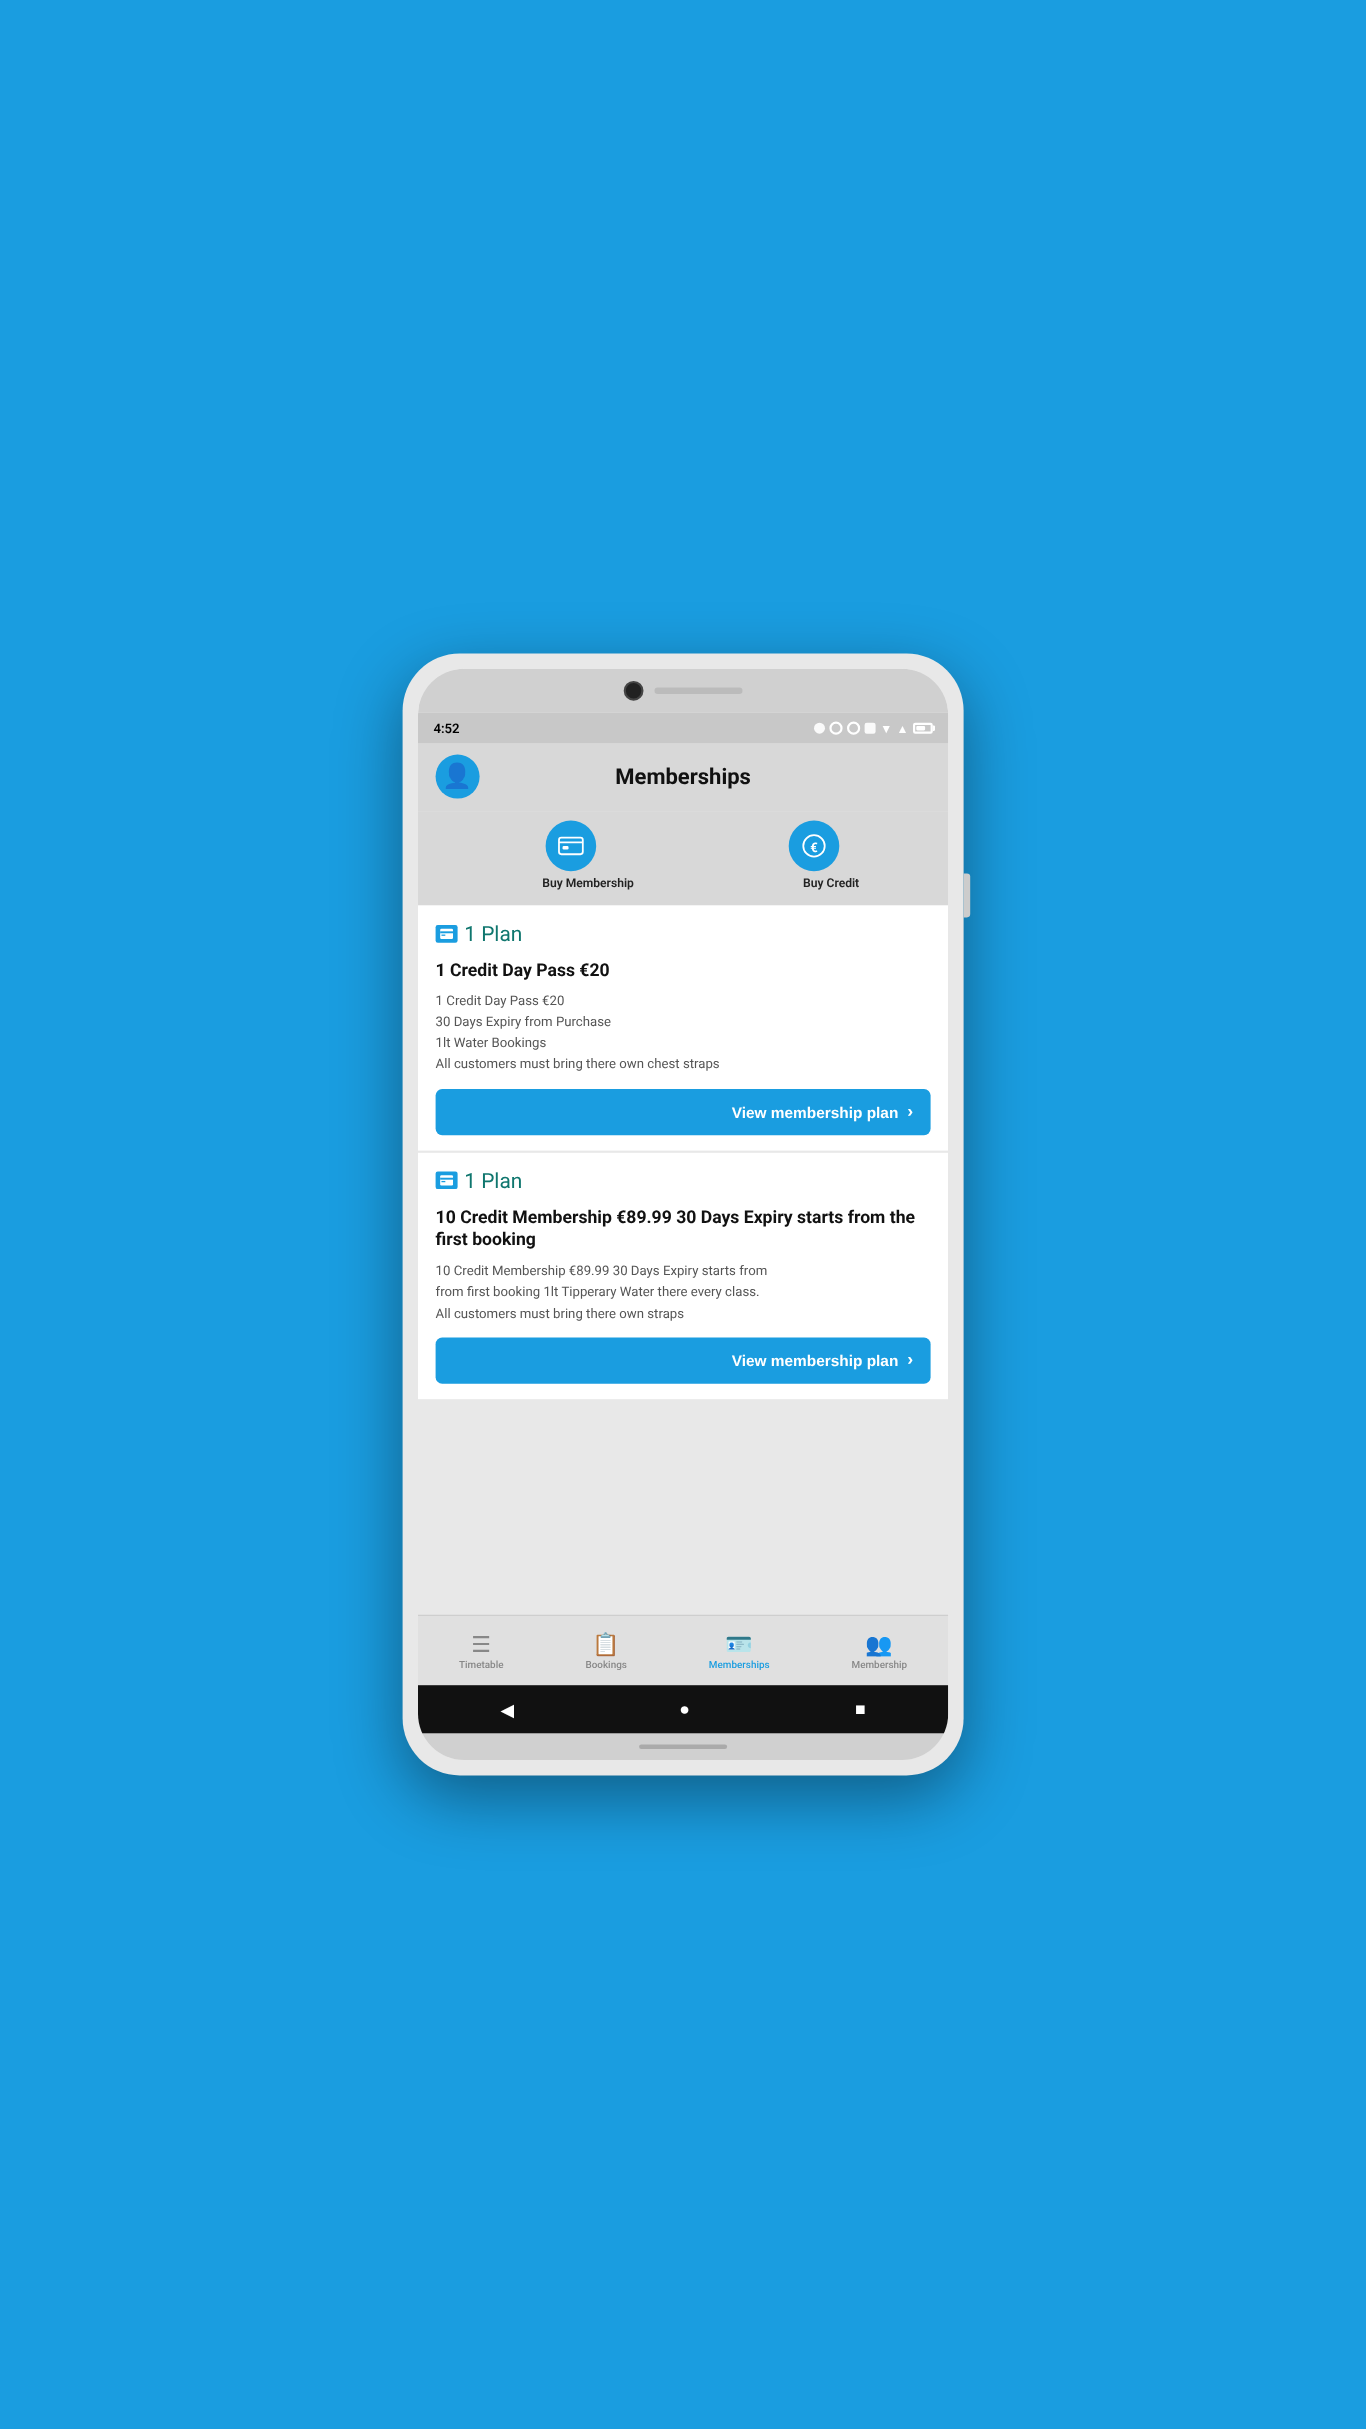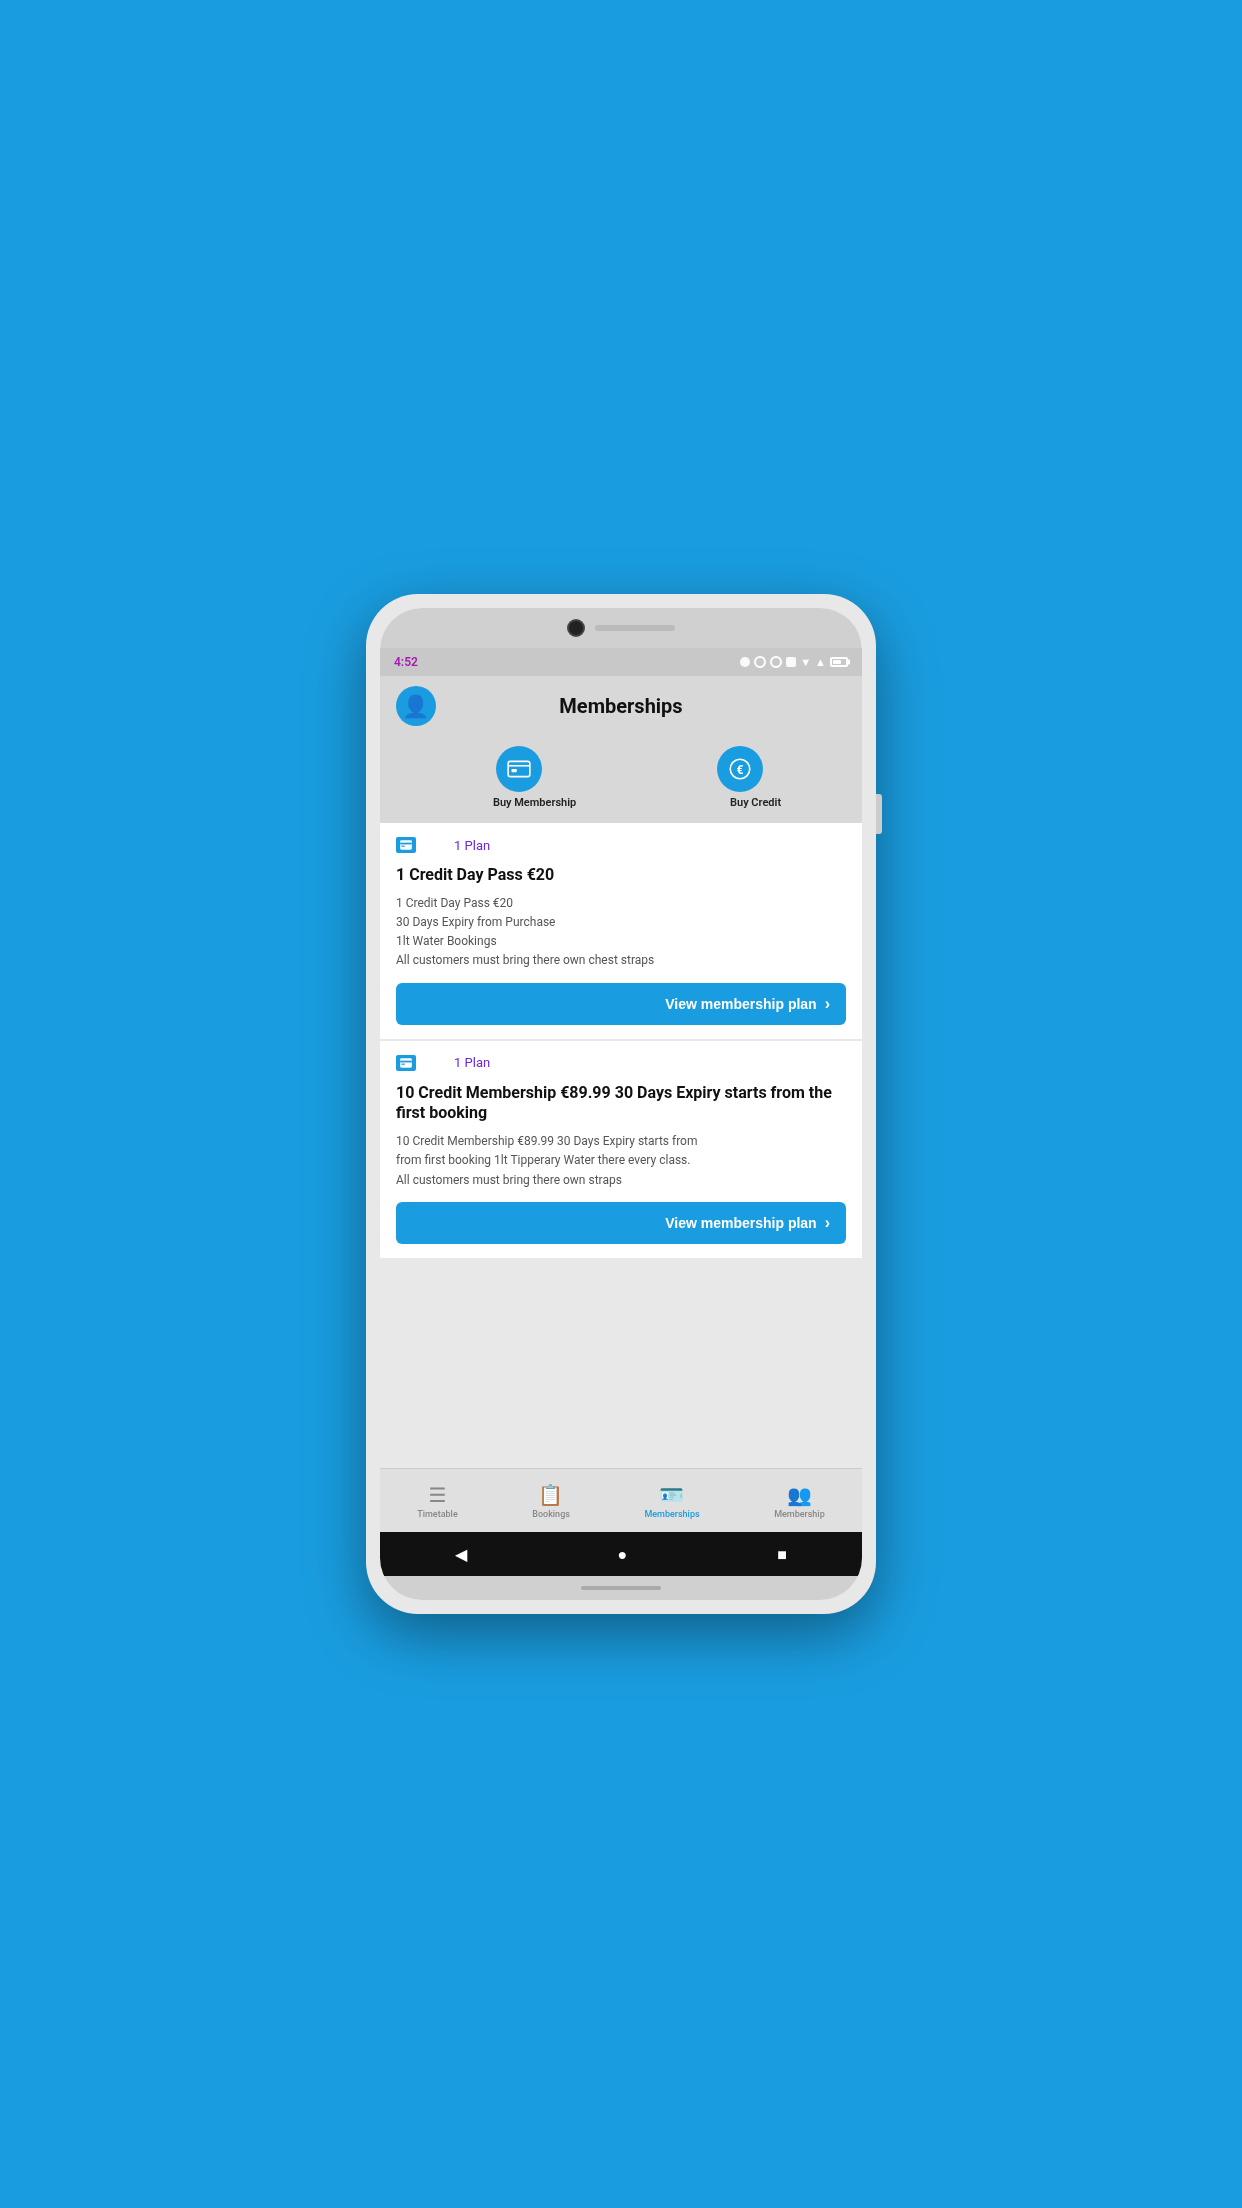--- a/index.html
+++ b/index.html
@@ -69,21 +69,21 @@
       display: flex;
       align-items: center;
       justify-content: space-between;
       padding: 0 14px;
       flex-shrink: 0;
     }
 
     .status-time {
       font-size: 12px;
       font-weight: 600;
-      color: #a21caf;
+      color: #000000;
     }
 
     .status-icons {
       display: flex;
       align-items: center;
       gap: 4px;
     }
 
     .status-icon-small {
       width: 12px;
@@ -245,23 +245,22 @@
       justify-content: center;
     }
 
     .plan-icon svg {
       width: 14px;
       height: 14px;
       fill: white;
     }
 
     .plan-count-label {
-      font-size: 13px;
-      color: #6d28d9;
-      margin-left: 32px;
+      font-size: 19px;
+      color: #0f766e;
     }
 
     .card-title {
       font-size: 16px;
       font-weight: 700;
       color: #111;
       line-height: 1.3;
     }
 
     .card-description {

